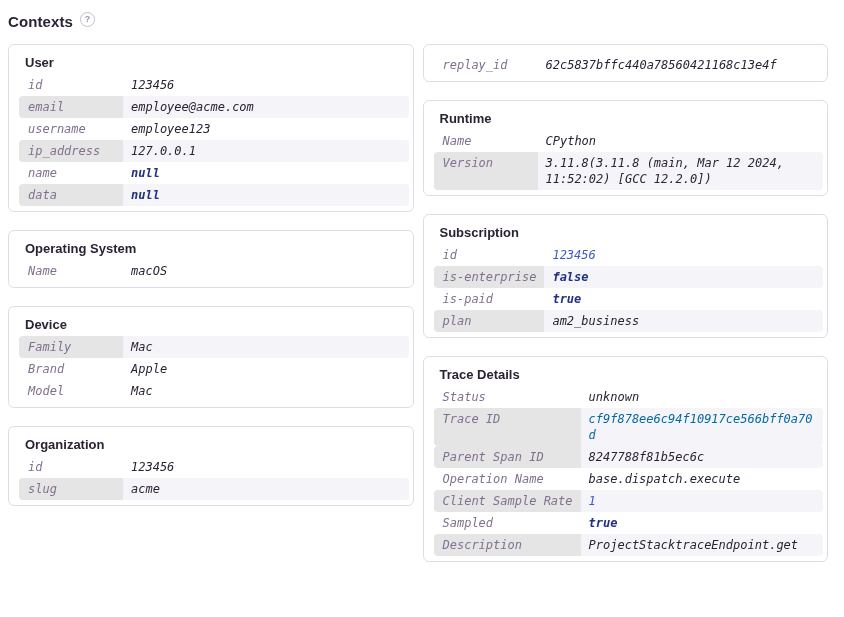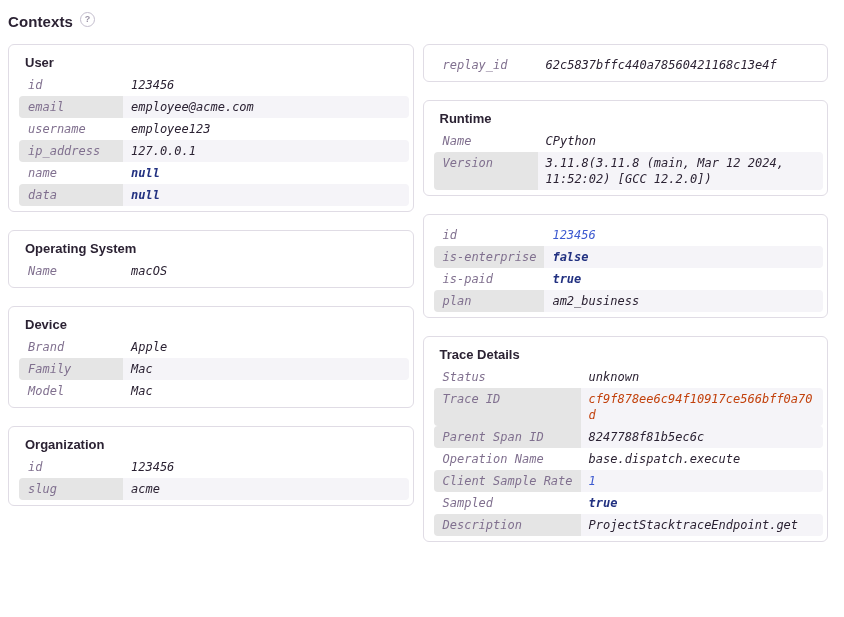--- a/index.html
+++ b/index.html
@@ -58,21 +58,21 @@
     min-width: 104px;
     box-sizing: border-box;
     padding-left: 9px;
     font-style: italic;
   }
   .kv-val { color: #2b2233; word-break: break-word; font-style: italic; }
   .kv-row.striped .kv-key { background: #e5e5e5; border-radius: 4px 0 0 4px; }
   .kv-row.striped .kv-val { background: #f5f4f8; border-radius: 0 4px 4px 0; }
   .kv-val.t-keyword { color: #223181; font-weight: bold; }
   .kv-val.t-number  { color: #3d5ad0; }
-  .kv-val.t-link    { color: #c2410c; cursor: pointer; }
+  .kv-val.t-link    { color: #0369a1; cursor: pointer; }
 </style>
 </head>
 <body>
 
 <div class="page">
   <div class="page-header">
     <h2 class="page-title">Contexts</h2>
     <span class="help-icon">?</span>
   </div>
   <div class="columns">
@@ -111,28 +111,28 @@
           <div class="kv-table">
             <div class="kv-row">
               <span class="kv-key">Name</span>
               <span class="kv-val t-string">macOS</span>
             </div>
           </div>
         </section>
         <section class="card">
           <h3 class="card-title">Device</h3>
           <div class="kv-table">
+            <div class="kv-row striped">
+              <span class="kv-key">Family</span>
+              <span class="kv-val t-string">Mac</span>
+            </div>
             <div class="kv-row">
               <span class="kv-key">Brand</span>
               <span class="kv-val t-string">Apple</span>
             </div>
-            <div class="kv-row striped">
-              <span class="kv-key">Family</span>
-              <span class="kv-val t-string">Mac</span>
-            </div>
             <div class="kv-row">
               <span class="kv-key">Model</span>
               <span class="kv-val t-string">Mac</span>
             </div>
           </div>
         </section>
         <section class="card">
           <h3 class="card-title">Organization</h3>
           <div class="kv-table">
             <div class="kv-row">
@@ -162,20 +162,21 @@
               <span class="kv-key">Name</span>
               <span class="kv-val t-string">CPython</span>
             </div>
             <div class="kv-row striped">
               <span class="kv-key">Version</span>
               <span class="kv-val t-string">3.11.8(3.11.8 (main, Mar 12 2024, 11:52:02) [GCC 12.2.0])</span>
             </div>
           </div>
         </section>
         <section class="card">
+          <h3 class="card-title">Subscription</h3>
           <div class="kv-table">
             <div class="kv-row">
               <span class="kv-key">id</span>
               <span class="kv-val t-number">123456</span>
             </div>
             <div class="kv-row striped">
               <span class="kv-key">is-enterprise</span>
               <span class="kv-val t-keyword">false</span>
             </div>
             <div class="kv-row">

